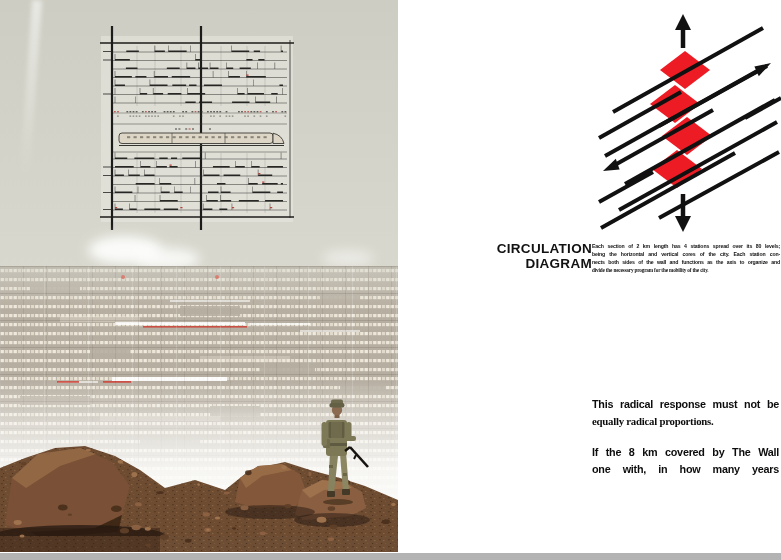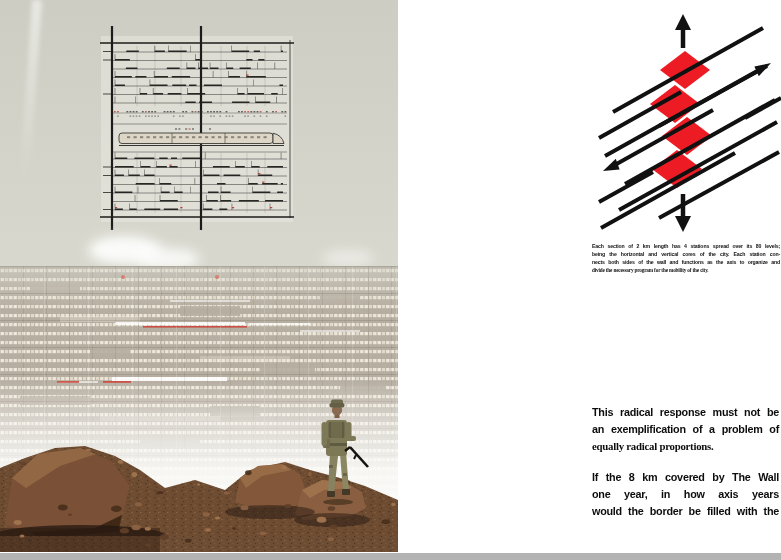--- a/index.html
+++ b/index.html
@@ -29,21 +29,21 @@
   .figure-svg{position:absolute;left:300px;top:395px;width:75px;height:125px;}
 
   
   .diagram-svg{position:absolute;left:595px;top:6px;width:186px;height:230px;}
   .caption-heading{position:absolute;right:189px;top:241px;text-align:right;
       font-size:13.5px;font-weight:bold;line-height:15px;color:#111;letter-spacing:.3px;white-space:nowrap;}
   .caption-text{position:absolute;left:592px;top:242px;width:188px;
       font-size:5.2px;font-weight:bold;letter-spacing:-.15px;line-height:8px;color:#111;}
   .statement{position:absolute;left:592px;top:392px;width:187px;color:#0d0d0d;
       font-size:10.8px;font-weight:bold;letter-spacing:-.25px;line-height:17px;}
-  .statement .para{margin:12px 0 14px 0;}
+  .statement .para{margin:4px 0 14px 0;}
   .jline{text-align:justify;text-align-last:justify;}
   .jline.last{text-align-last:left;font-family:Liberation Serif, serif;}
 
   .bottom-bar{position:absolute;left:0;top:553px;width:781px;height:7px;background:#b3b3b3;}
 </style>
 </head>
 <body>
 
 <div class="page">
 
@@ -550,35 +550,37 @@
     <g>
       <line x1="88" y1="42" x2="88" y2="20" stroke="#111111" stroke-width="4.5"></line>
       <polygon points="88,8 80,24 96,24" fill="#111111"></polygon>
     </g>
     <g>
       <line x1="88" y1="188" x2="88" y2="212" stroke="#111111" stroke-width="4.5"></line>
       <polygon points="88,226 80,210 96,210" fill="#111111"></polygon>
     </g>
   </svg>
 
+  <div class="caption-heading">
+    <div>CIRCULATION</div>
+    <div>DIAGRAM</div>
+  </div>
 
   <div class="caption-text">
       <div class="jline">Each section of 2 km length has 4 stations spread over its 80 levels;</div>
       <div class="jline">being the horizontal and vertical cores of the city. Each station con-</div>
       <div class="jline">nects both sides of the wall and functions as the axis to organize and</div>
       <div class="jline last">divide the necessary program for the mobility of the city.</div>
     </div>
 
   <div class="statement">
     <div class="para">
         <div class="jline">This radical response must not be</div>
-        <div class="jline">an exemplification of a problem of</div>
         <div class="jline last">equally radical proportions.</div>
       </div>
     <div class="para">
         <div class="jline">If the 8 km covered by The Wall</div>
-        <div class="jline">one year, in how axis years</div>
-        <div class="jline">would the border be filled with the</div>
+        <div class="jline">one with, in how many years</div>
       </div>
   </div>
 
   <div class="bottom-bar"></div>
 </div>
 
 </body></html>

